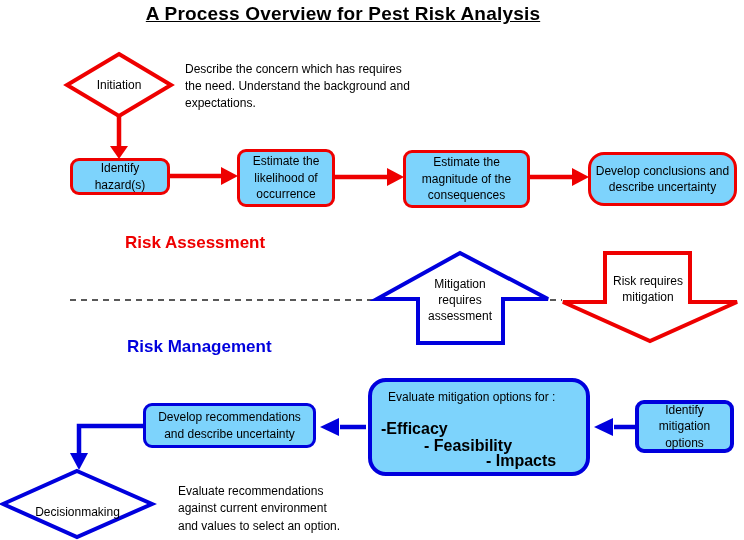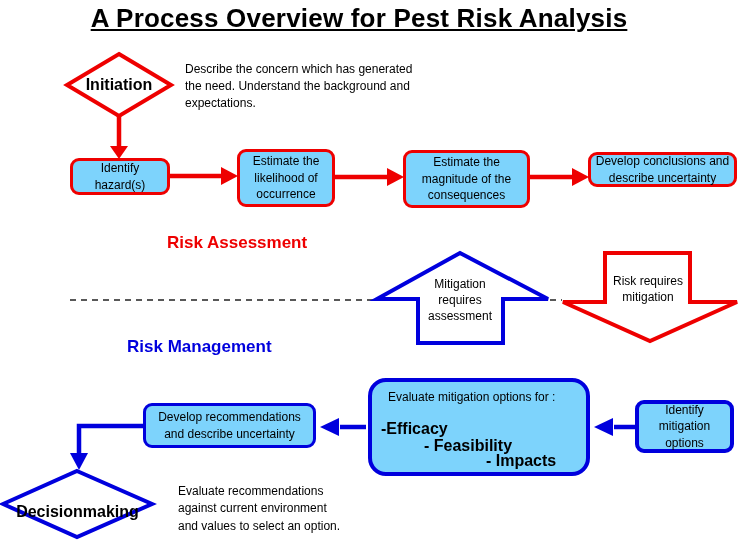--- a/index.html
+++ b/index.html
@@ -15,33 +15,33 @@
   .dash{stroke:#222;stroke-width:1.6;stroke-dasharray:6 5;}
   .blue-block{fill:#fff;stroke:#0000dd;stroke-width:4;stroke-linejoin:miter;}
   .red-block{fill:#fff;stroke:#ee0000;stroke-width:4;stroke-linejoin:miter;}
   .diamond{fill:#fff;}
   .red-stroke{stroke:#ee0000;stroke-width:4;}
   .blue-stroke{stroke:#0000dd;stroke-width:4;}
 
   .abs{position:absolute;}
   #title{
     position:absolute;left:0;top:3px;width:686px;margin:0;
-    text-align:center;font-size:26px;font-weight:bold;
-    text-decoration:underline;letter-spacing:0.2px;padding-left:16px;
+    text-align:center;font-size:19px;font-weight:bold;
+    text-decoration:underline;letter-spacing:0.2px;
   }
   .note{font-size:12px;line-height:17px;}
   .box{
     position:absolute;background:#7dd3fc;border:3px solid #ee0000;border-radius:9px;
     display:flex;flex-direction:column;align-items:center;justify-content:center;
     text-align:center;font-size:12px;line-height:16.5px;box-sizing:border-box;
   }
   .box.blue{border-color:#0000dd;}
   .diamond-label{
     position:absolute;display:flex;align-items:center;justify-content:center;
-    text-align:center;font-size:16px;font-weight:bold;
+    text-align:center;font-size:12px;font-weight:normal;
   }
   .section-label{position:absolute;font-size:17px;font-weight:bold;}
   .red-text{color:#ee0000;}
   .blue-text{color:#0000dd;}
   .block-arrow-label{
     position:absolute;text-align:center;font-size:12px;line-height:16px;
   }
   #evaluate-box{border-width:4px;border-radius:18px;}
   .ev-item{position:absolute;font-weight:bold;font-size:16px;line-height:13px;white-space:nowrap;}
   #evaluate-heading{position:absolute;left:16px;top:7px;font-size:12px;white-space:nowrap;text-align:right;}
@@ -91,21 +91,21 @@
 
     <polygon class="diamond red-stroke" points="119,54 171,85 119,116 67,85"></polygon>
     <polygon class="diamond blue-stroke" points="77,471 152,504 77,537 3,504"></polygon>
   </svg>
 
   <h1 id="title">A Process Overview for Pest Risk Analysis</h1>
 
   <div class="diamond-label" style="left:67px;top:54px;width:104px;height:62px;">Initiation</div>
 
   <div class="abs note" style="left:185px;top:61px;">
-    <div>Describe the concern which has generated</div>
+    <div>Describe the concern which has requires</div>
     <div>the need.  Understand the background and</div>
     <div>expectations.</div>
   </div>
 
   <div class="box" style="left:70px;top:158px;width:100px;height:37px;">
     <div>Identify</div>
     <div>hazard(s)</div>
   </div>
 
   <div class="box" style="left:237px;top:149px;width:98px;height:58px;">
@@ -113,26 +113,26 @@
     <div>likelihood of</div>
     <div>occurrence</div>
   </div>
 
   <div class="box" style="left:403px;top:150px;width:127px;height:58px;">
     <div>Estimate the</div>
     <div>magnitude of the</div>
     <div>consequences</div>
   </div>
 
-  <div class="box" style="left:588px;top:152px;width:149px;height:35px;">
+  <div class="box" style="left:588px;top:152px;width:149px;height:54px;border-radius:16px;">
     <div>Develop conclusions and</div>
     <div>describe uncertainty</div>
   </div>
 
-  <div class="section-label red-text" style="left:125px;top:233px;margin-left:42px;">Risk Assessment</div>
+  <div class="section-label red-text" style="left:125px;top:233px;">Risk Assessment</div>
   <div class="section-label blue-text" style="left:127px;top:337px;">Risk Management</div>
 
   <div class="block-arrow-label" style="left:400px;top:276px;width:120px;">
     <div>Mitigation</div>
     <div>requires</div>
     <div>assessment</div>
   </div>
   <div class="block-arrow-label" style="left:588px;top:273px;width:120px;">
     <div>Risk requires</div>
     <div>mitigation</div>

